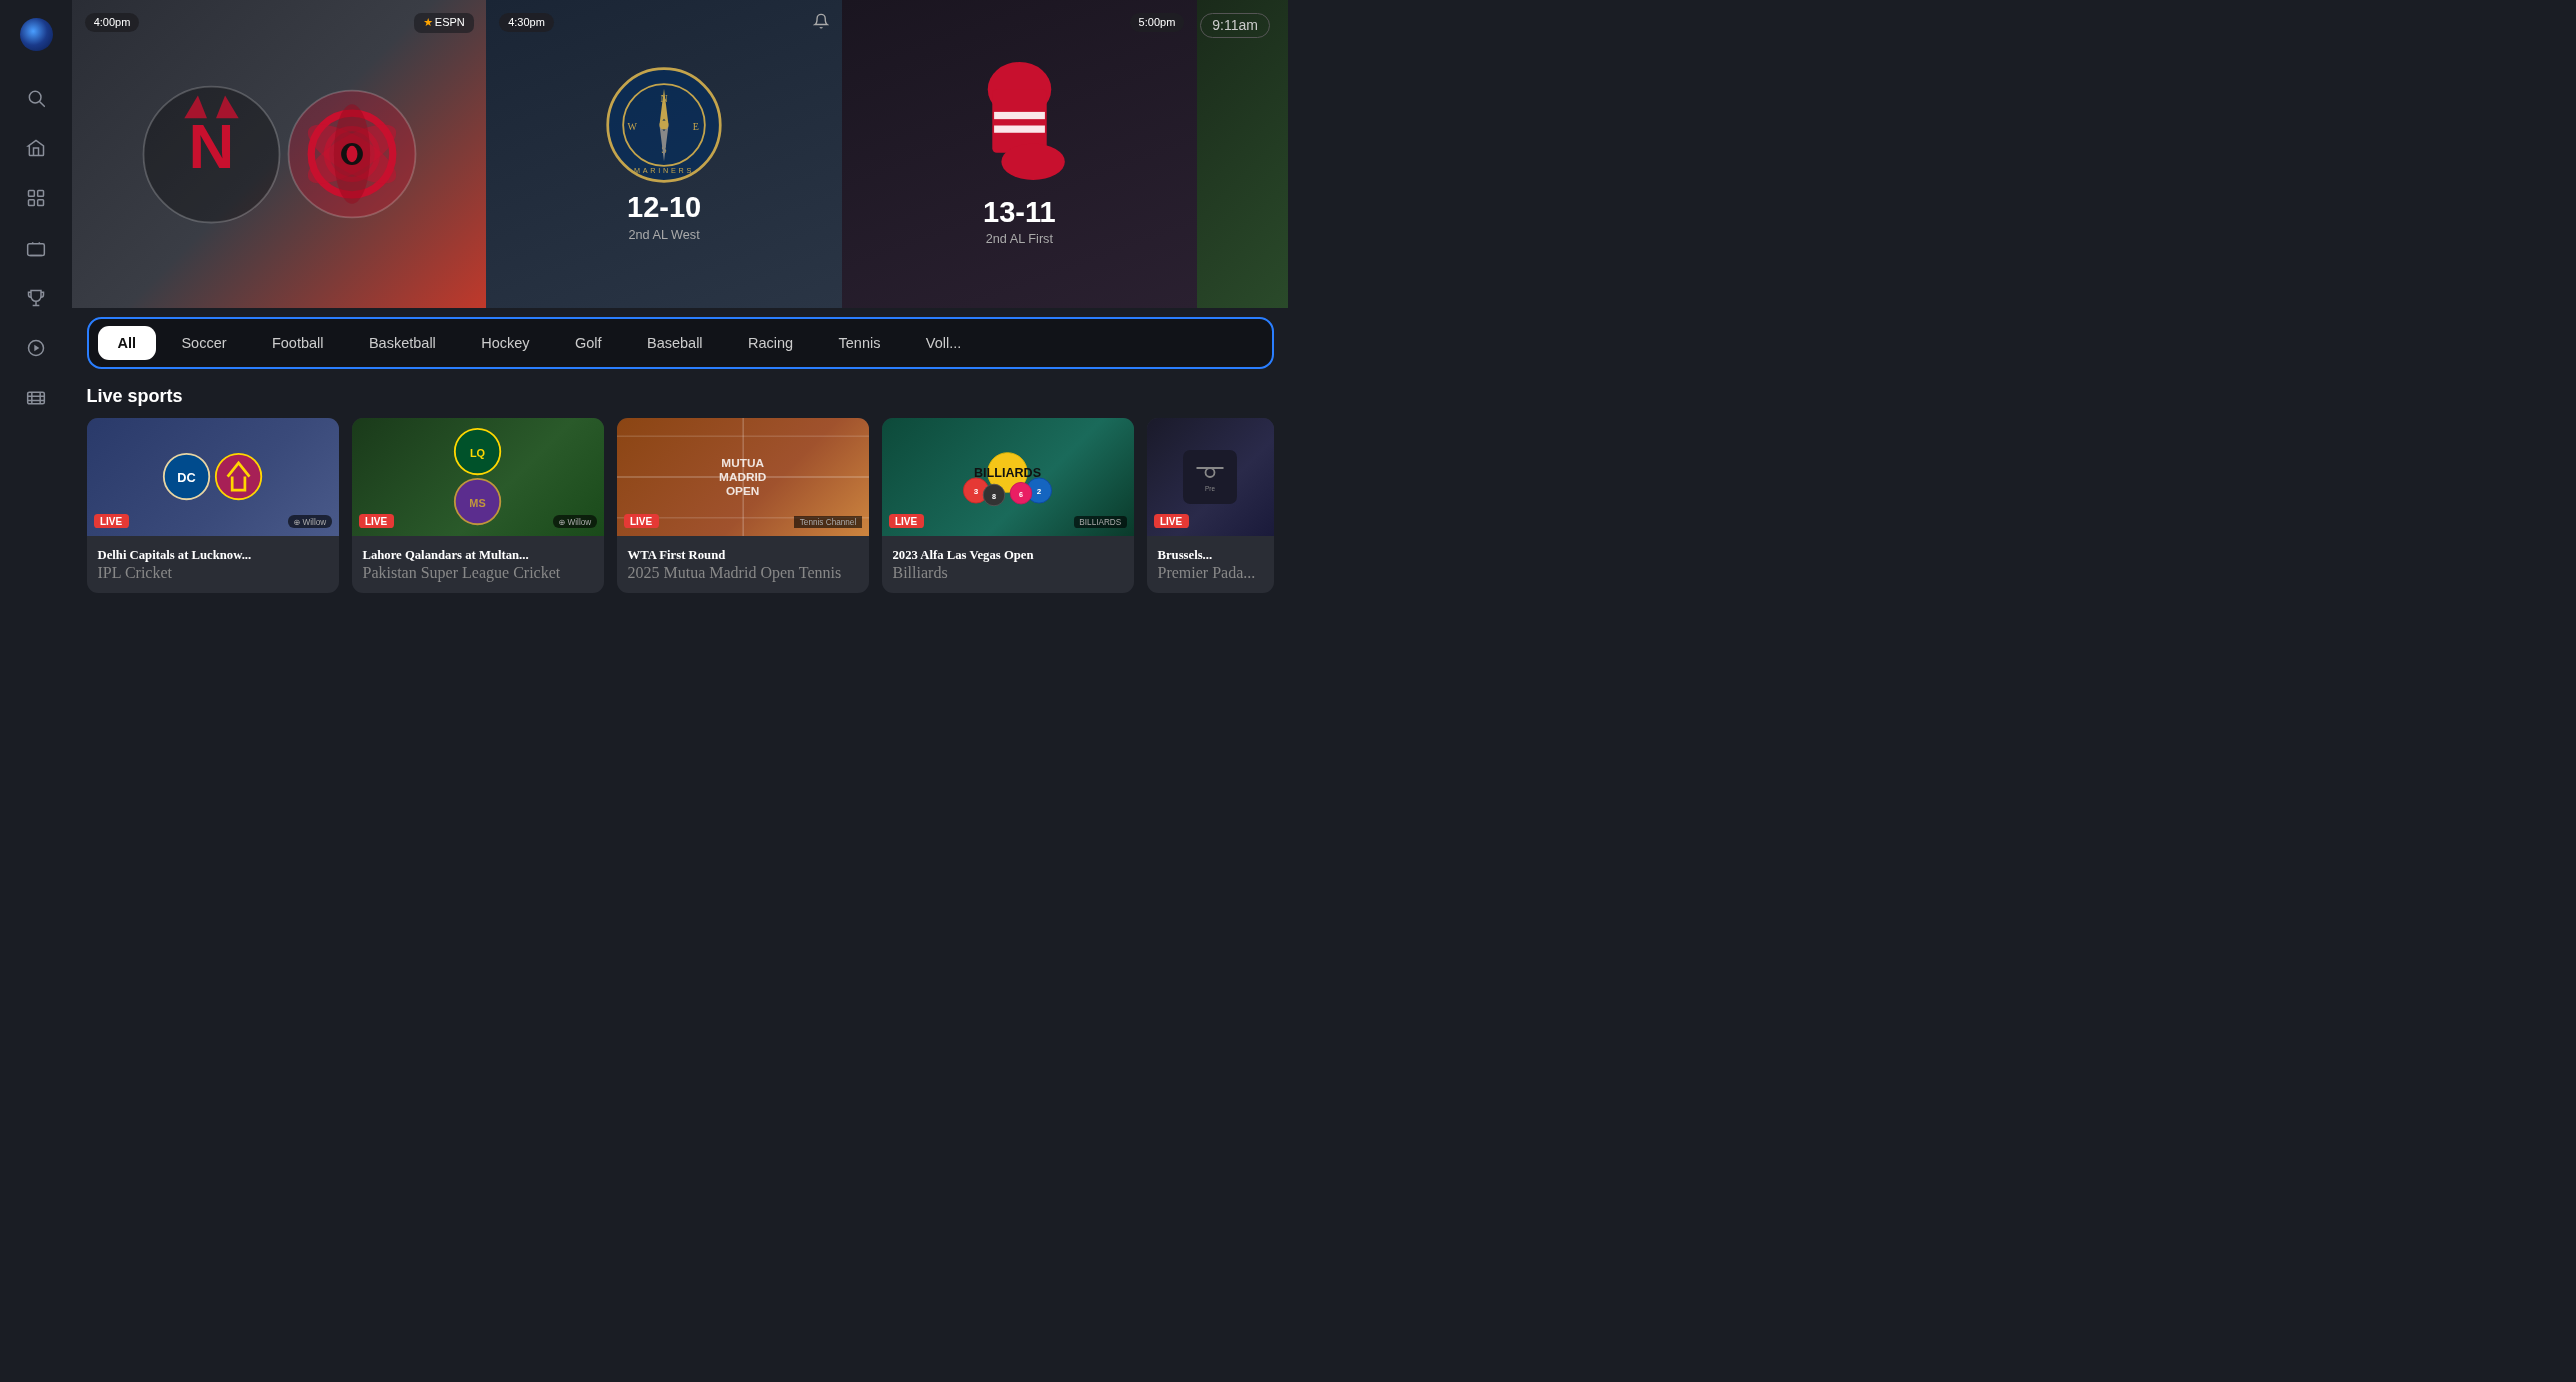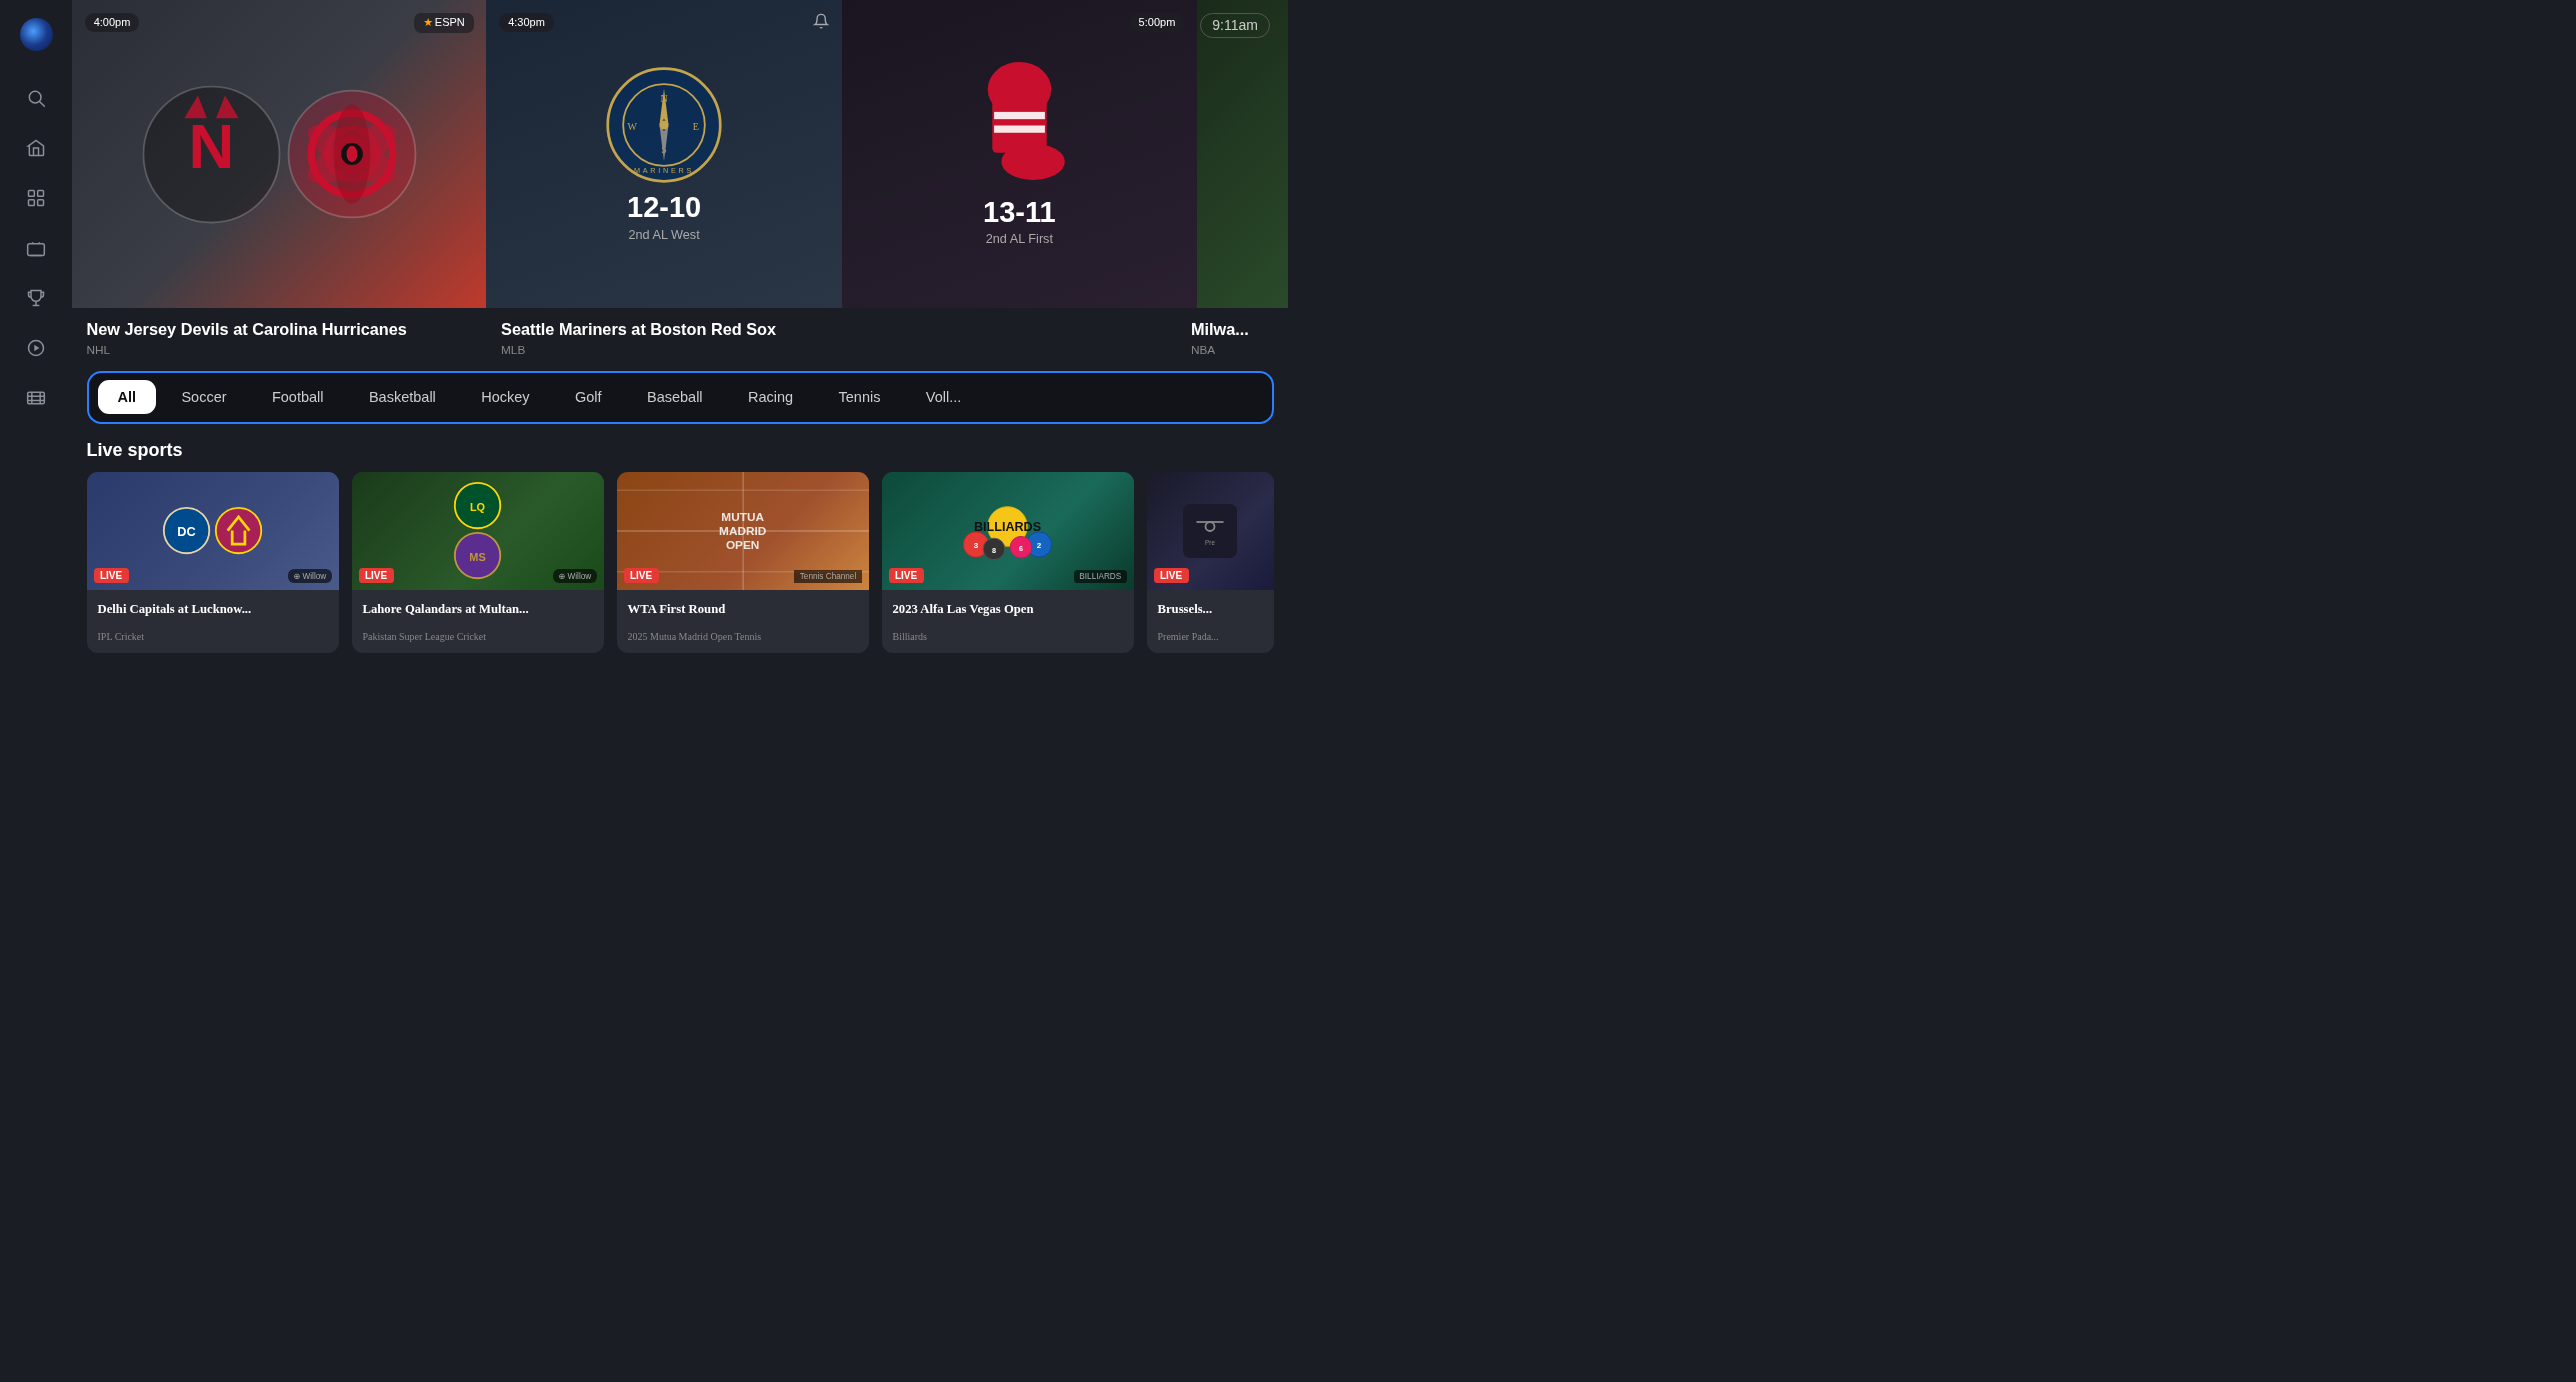--- a/index.html
+++ b/index.html
@@ -312,23 +312,23 @@
     }
 
     .live-card-title {
       font-size: 12.7px;
       font-weight: 600;
       color: #fff;
       line-height: 1.3;
     }
 
     .live-card-sub {
-      font-size: 10px;
+      font-size: 16px;
       color: #888;
-      margin-top: 14px;
+      margin-top: 1px;
     }
 
     
     .thumb-delhi {
       background: linear-gradient(135deg, #2a3a6a 0%, #3a4a7a 60%, #4a5a8a 100%);
       display: flex;
       align-items: center;
       justify-content: center;
       gap: 2px;
     }
@@ -518,34 +518,20 @@
         <div class="hero-standing">2nd AL First</div>
       </div>
       <div class="card-time-badge-2">5:00pm</div>
     </div>
 
     <div class="hero-card hero-card-5" style="background: linear-gradient(135deg, #1a2a1a 0%, #2a4a2a 100%); min-width:91px; max-width:91px;">
     </div>
 
   </div>
 
-  <div class="cards-info-row">
-    <div class="card-info-item" style="flex:1.4;">
-      <div class="card-info-title">New Jersey Devils at Carolina Hurricanes</div>
-      <div class="card-info-subtitle">NHL</div>
-    </div>
-    <div class="card-info-item" style="flex:2.4;">
-      <div class="card-info-title">Seattle Mariners at Boston Red Sox</div>
-      <div class="card-info-subtitle">MLB</div>
-    </div>
-    <div class="card-info-item" style="flex:0.3;">
-      <div class="card-info-title">Milwa...</div>
-      <div class="card-info-subtitle">NBA</div>
-    </div>
-  </div>
 
   <div class="filter-container">
     <button class="filter-pill active">All</button>
     <button class="filter-pill">Soccer</button>
     <button class="filter-pill">Football</button>
     <button class="filter-pill">Basketball</button>
     <button class="filter-pill">Hockey</button>
     <button class="filter-pill">Golf</button>
     <button class="filter-pill">Baseball</button>
     <button class="filter-pill">Racing</button>

